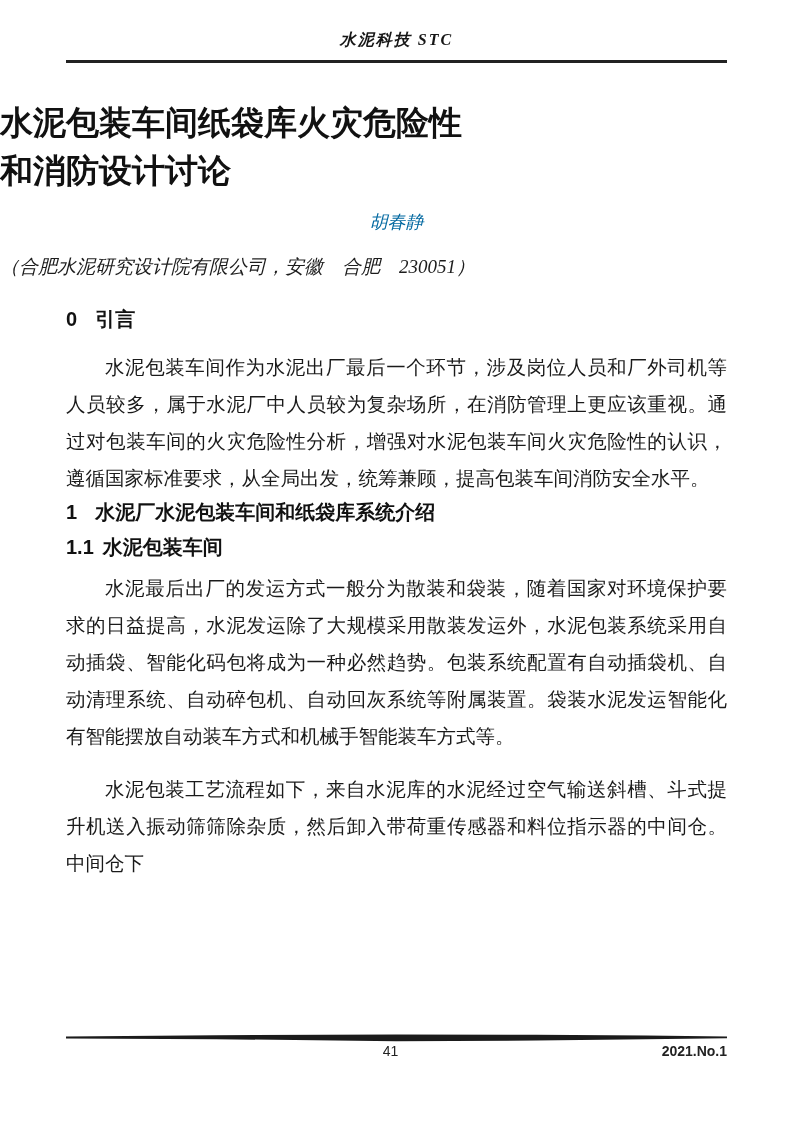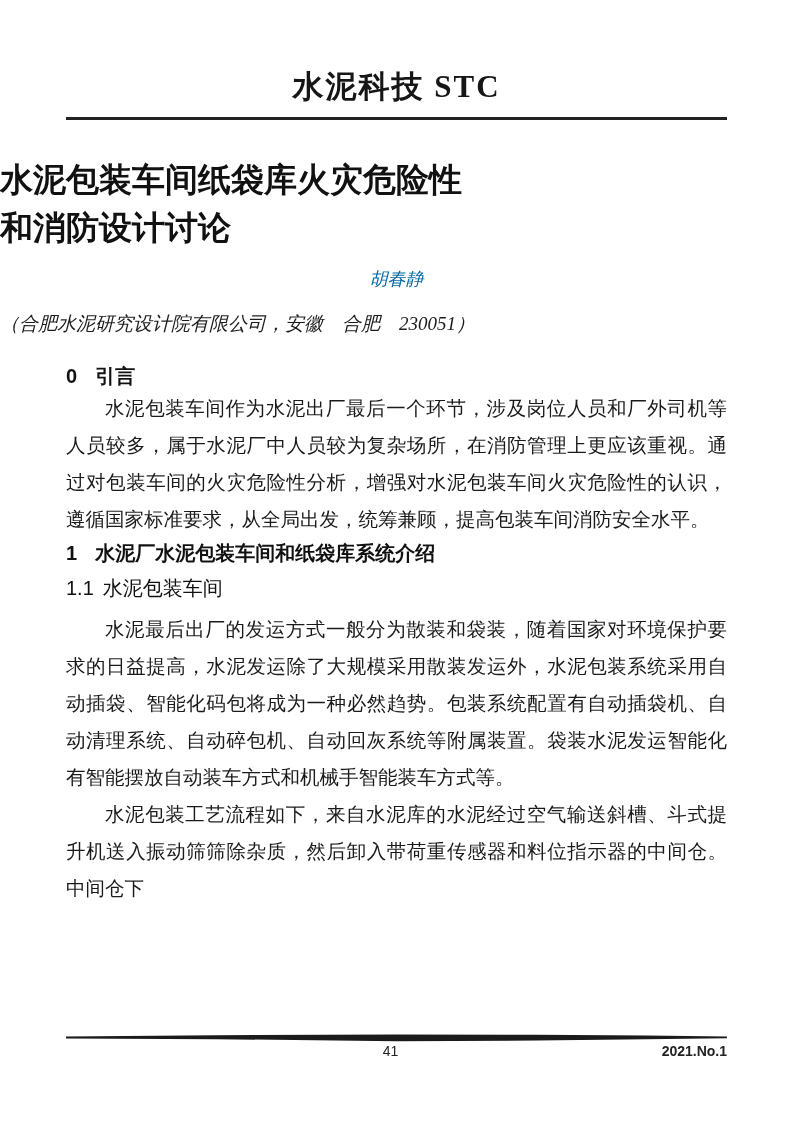--- a/index.html
+++ b/index.html
@@ -10,24 +10,25 @@
     color: #1a1a1a;
     overflow: hidden;
   }
   .page {
     position: relative;
     width: 793px; height: 1122px;
     background: #ffffff;
   }
   
   .masthead {
-    padding-top: 66px;
+    padding-top: 30px;
     text-align: center;
-    font-size: 31px;
+    font-size: 16px;
     letter-spacing: 2px;
+    font-style: italic;
     font-weight: 600;
     color: #161616;
   }
   .header-rule {
     width: 661px;
     margin: 9px auto 0 auto;
     border-top: 3px solid #222222;
   }
   
   .article-title {
@@ -65,35 +66,35 @@
     font-weight: 700;
     font-size: 20px;
     line-height: 28px;
     color: #111111;
   }
   .section-heading.level1 { margin-top: 0; line-height: 30px; }
   .section-heading .sec-no { margin-right: 0.9em; }
   .subsection-heading {
     margin-top: 6px;
     font-family: "Liberation Sans", "DejaVu Sans", sans-serif;
-    font-weight: 400;
+    font-weight: 700;
     font-size: 20px;
     line-height: 28px;
     color: #111111;
   }
   .subsection-heading .sec-no { margin-right: 0.45em; }
   .content p.body-par {
     margin-top: 9px;
     font-size: 19.5px;
     line-height: 37px;
     text-align: justify;
     text-indent: 2em;
     color: #1a1a1a;
   }
-  .content p.body-par.flow { margin-top: 0; }
+  .content p.body-par.flow { margin-top: 16px; }
   
   .footer {
     position: absolute;
     left: 66px;
     width: 661px;
     top: 1034px;
   }
   .footer-rule-svg { display: block; width: 661px; height: 8px; }
   .footer-row {
     position: relative;

